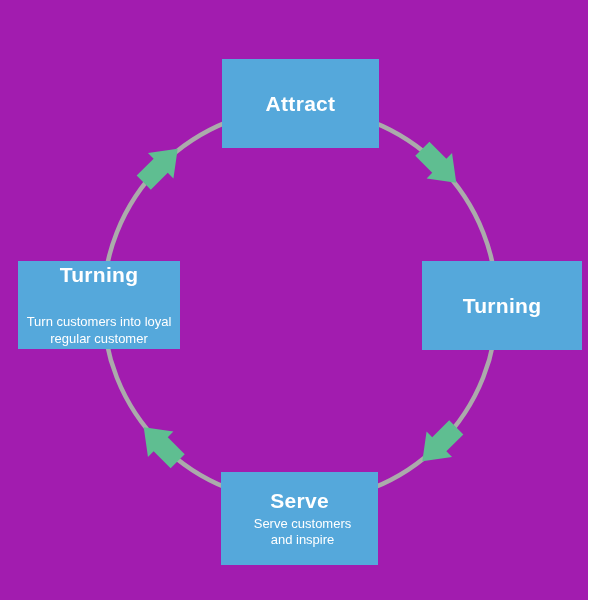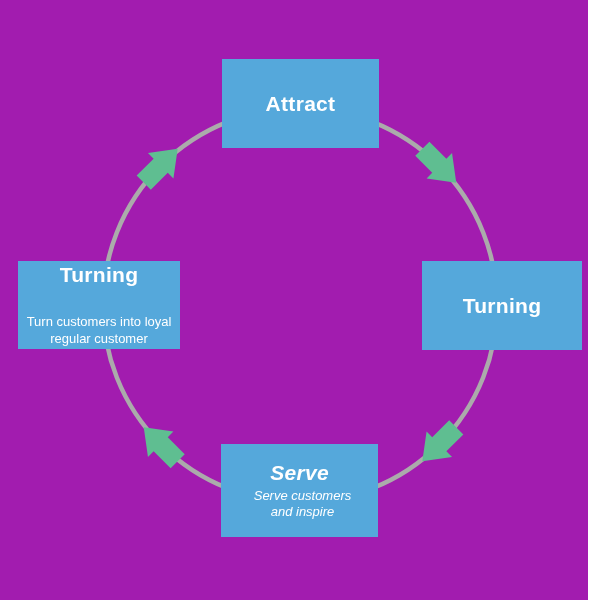--- a/index.html
+++ b/index.html
@@ -46,21 +46,21 @@
     font-weight: bold;
     letter-spacing: 0.3px;
     line-height: 1.1;
   }
   .stage-desc {
     font-size: 13px;
     line-height: 1.25;
   }
   .stage-attract { left: 222px; top: 59px;  width: 157px; height: 89px; }
   .stage-convert { left: 422px; top: 261px; width: 160px; height: 89px; }
-  .stage-serve   { left: 221px; top: 444px; width: 157px; height: 93px; font-style: italic; }
+  .stage-serve   { left: 221px; top: 472px; width: 157px; height: 93px; }
   .stage-retain  { left: 18px;  top: 261px; width: 162px; height: 88px; }
   .stage-convert .stage-desc { max-width: 150px; }
   .stage-serve   .stage-desc { max-width: 112px; margin-left: 6px; }
   .stage-retain  .stage-desc { max-width: 148px; margin-top: 24px; }
 </style>
 </head>
 <body>
 
 <div class="canvas">
 

